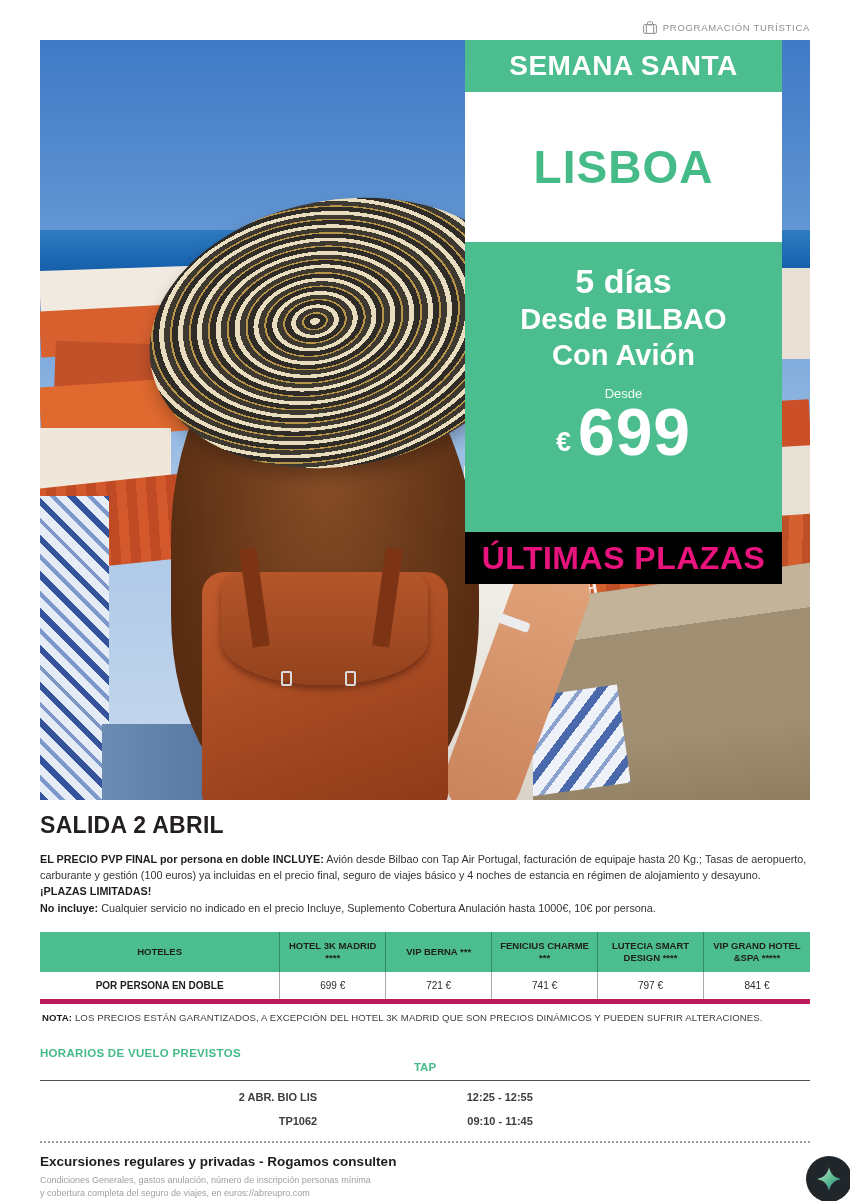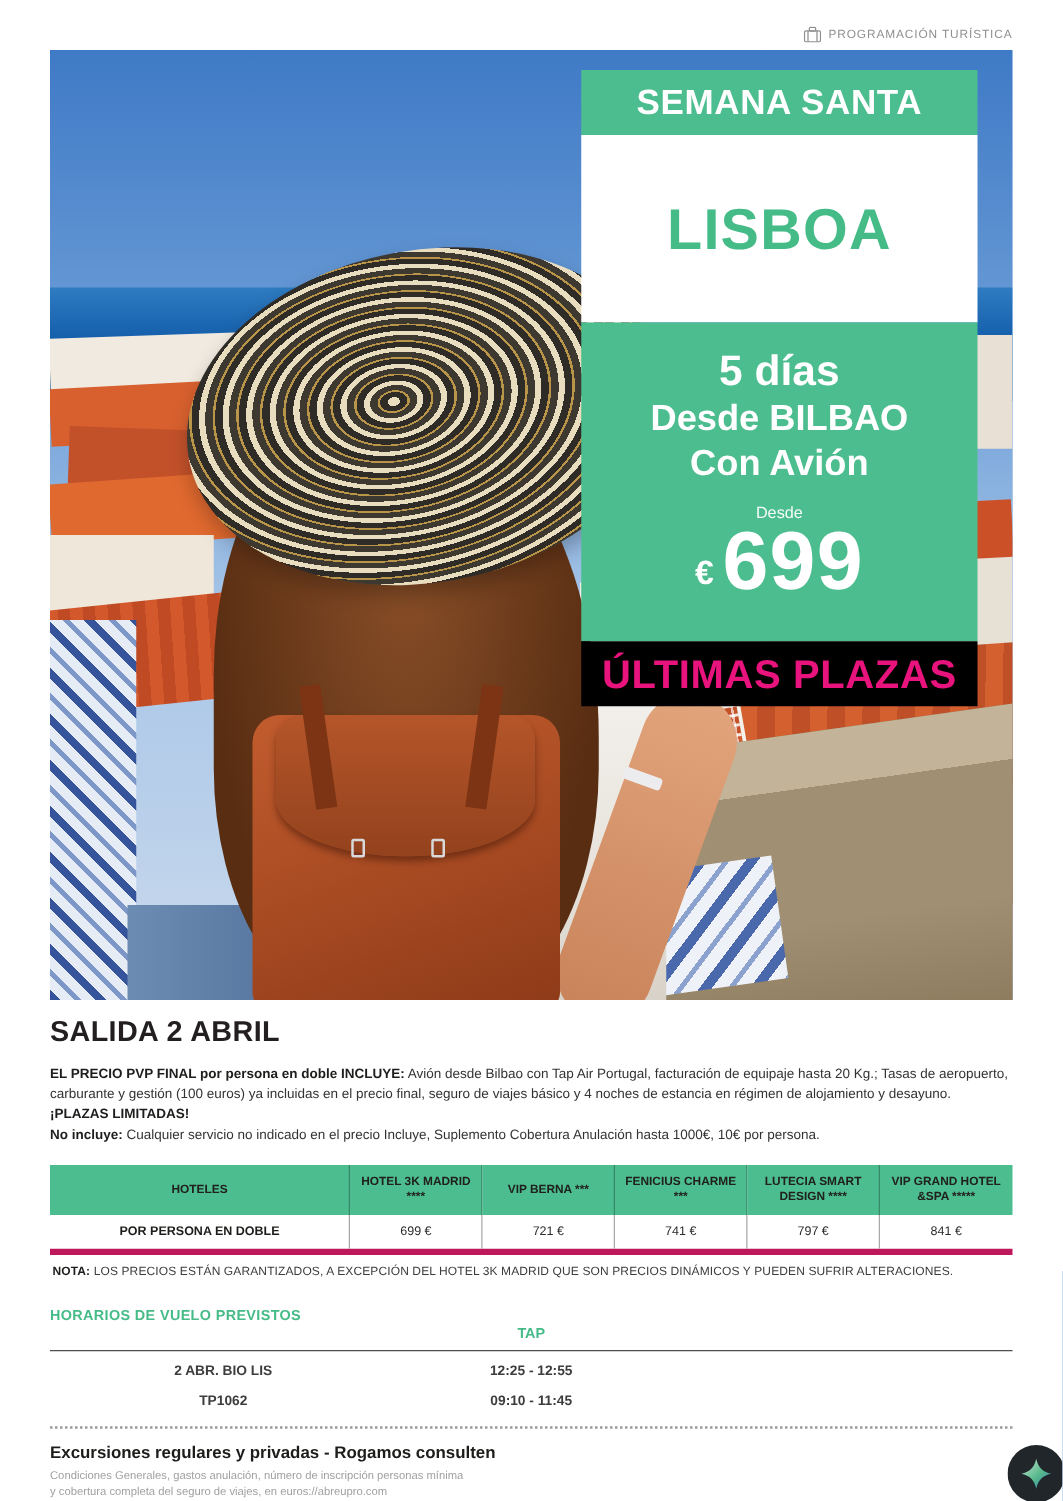--- a/index.html
+++ b/index.html
@@ -55,26 +55,26 @@
     border-radius:20px 20px 50% 50% / 20px 20px 40% 40%;
     background:linear-gradient(180deg,#b5552a,#93421d); box-shadow:0 4px 6px rgba(60,20,5,.5); }
   .strap { position:absolute; top:-10%; width:7%; height:42%; background:#7c3414; }
   .strap.s1 { left:18%; transform:rotate(-8deg); }
   .strap.s2 { left:72%; transform:rotate(8deg); }
   .buckle { position:absolute; width:11px; height:15px; border:2px solid #d9d9dc; border-radius:2px; top:42%; }
   .buckle.b1 { left:32%; } .buckle.b2 { left:58%; }
   .shorts { left:8%; top:90%; width:24%; height:10%; background:linear-gradient(90deg,#6d8cb3,#4a6b96); }
 
   
-  .panel { position:absolute; left:425px; top:16px; width:317px; z-index:10; text-align:center; }
+  .panel { position:absolute; left:425px; top:0; width:317px; z-index:10; text-align:center; }
   .band-green-top { background:#4cbd8e; height:52px; display:flex; align-items:center; justify-content:center; }
   .band-green-top span { color:#fff; font-size:28px; font-weight:800; letter-spacing:.5px; }
   .band-white-dest { background:#fff; height:150px; display:flex; align-items:center; justify-content:center; }
   .band-white-dest span { color:#45bb87; font-size:46px; font-weight:800; letter-spacing:1px; }
-  .band-green-main { background:#4cbd8e; height:255px; padding-top:20px; color:#fff; }
+  .band-green-main { background:#4cbd8e; height:290px; padding-top:20px; color:#fff; }
   .line-days { font-size:34px; font-weight:800; line-height:1.15; }
   .line-origin, .line-transport { font-size:29px; font-weight:800; line-height:1.25; }
   .line-desde { font-size:13px; font-weight:400; margin-top:12px; opacity:.95; }
   .price-row { display:flex; align-items:flex-end; justify-content:center; line-height:.9; margin-top:2px; }
   .price-cur { font-size:27px; font-weight:700; margin-right:7px; margin-bottom:8px; }
   .price-val { font-size:66px; font-weight:800; letter-spacing:1px; }
   .band-white-urgency { background:#000000; height:52px; display:flex; align-items:center; justify-content:center; }
   .band-white-urgency span { color:#e8137d; font-size:32px; font-weight:800; letter-spacing:.5px; }
 
   
@@ -95,21 +95,21 @@
   .hg-d:last-child { border-right:none; }
   .hg-d.lbl { font-weight:700; color:#1d1d1b; }
 
   .nota { margin-top:8px; font-size:9.6px; color:#3c3c3c; letter-spacing:.1px; padding-left:2px; }
   .nota b { color:#1d1d1b; }
 
   .flights-title { margin-top:24px; text-align:left; color:#45bb87; font-weight:800; font-size:11.5px; letter-spacing:.3px; }
   .flights-carrier { text-align:center; color:#45bb87; font-weight:800; font-size:11.5px; margin-top:2px; }
   .flights-table { margin-top:7px; border-top:1px solid #4d4d4d; border-bottom:2px dotted #9b9b9b; padding:4px 0 8px; }
   .fl-row { display:grid; grid-template-columns:36% 28% 36%; }
-  .fl-cell { text-align:center; font-size:11px; font-weight:700; color:#3d3d3d; padding:6px 0; }
+  .fl-cell { text-align:right; font-size:11px; font-weight:700; color:#3d3d3d; padding:6px 0; }
 
   .excursions { margin-top:11px; font-size:13.5px; font-weight:800; color:#1d1d1b; }
   .conditions { margin-top:5px; font-size:9px; color:#a0a0a0; line-height:1.45; }
 
   
   .brand { position:absolute; right:42px; top:1112px; display:flex; align-items:baseline; gap:10px; }
   .brand-name { color:#1b5fb8; font-size:47px; font-weight:800; letter-spacing:-2.5px; line-height:1; }
   .brand-pro { font-size:25px; font-weight:800; letter-spacing:2px;
     background:linear-gradient(90deg,#7b53c1 0%,#2e9fd8 35%,#3dbb6e 70%,#a8c93a 100%);
     -webkit-background-clip:text; background-clip:text; color:transparent; }

